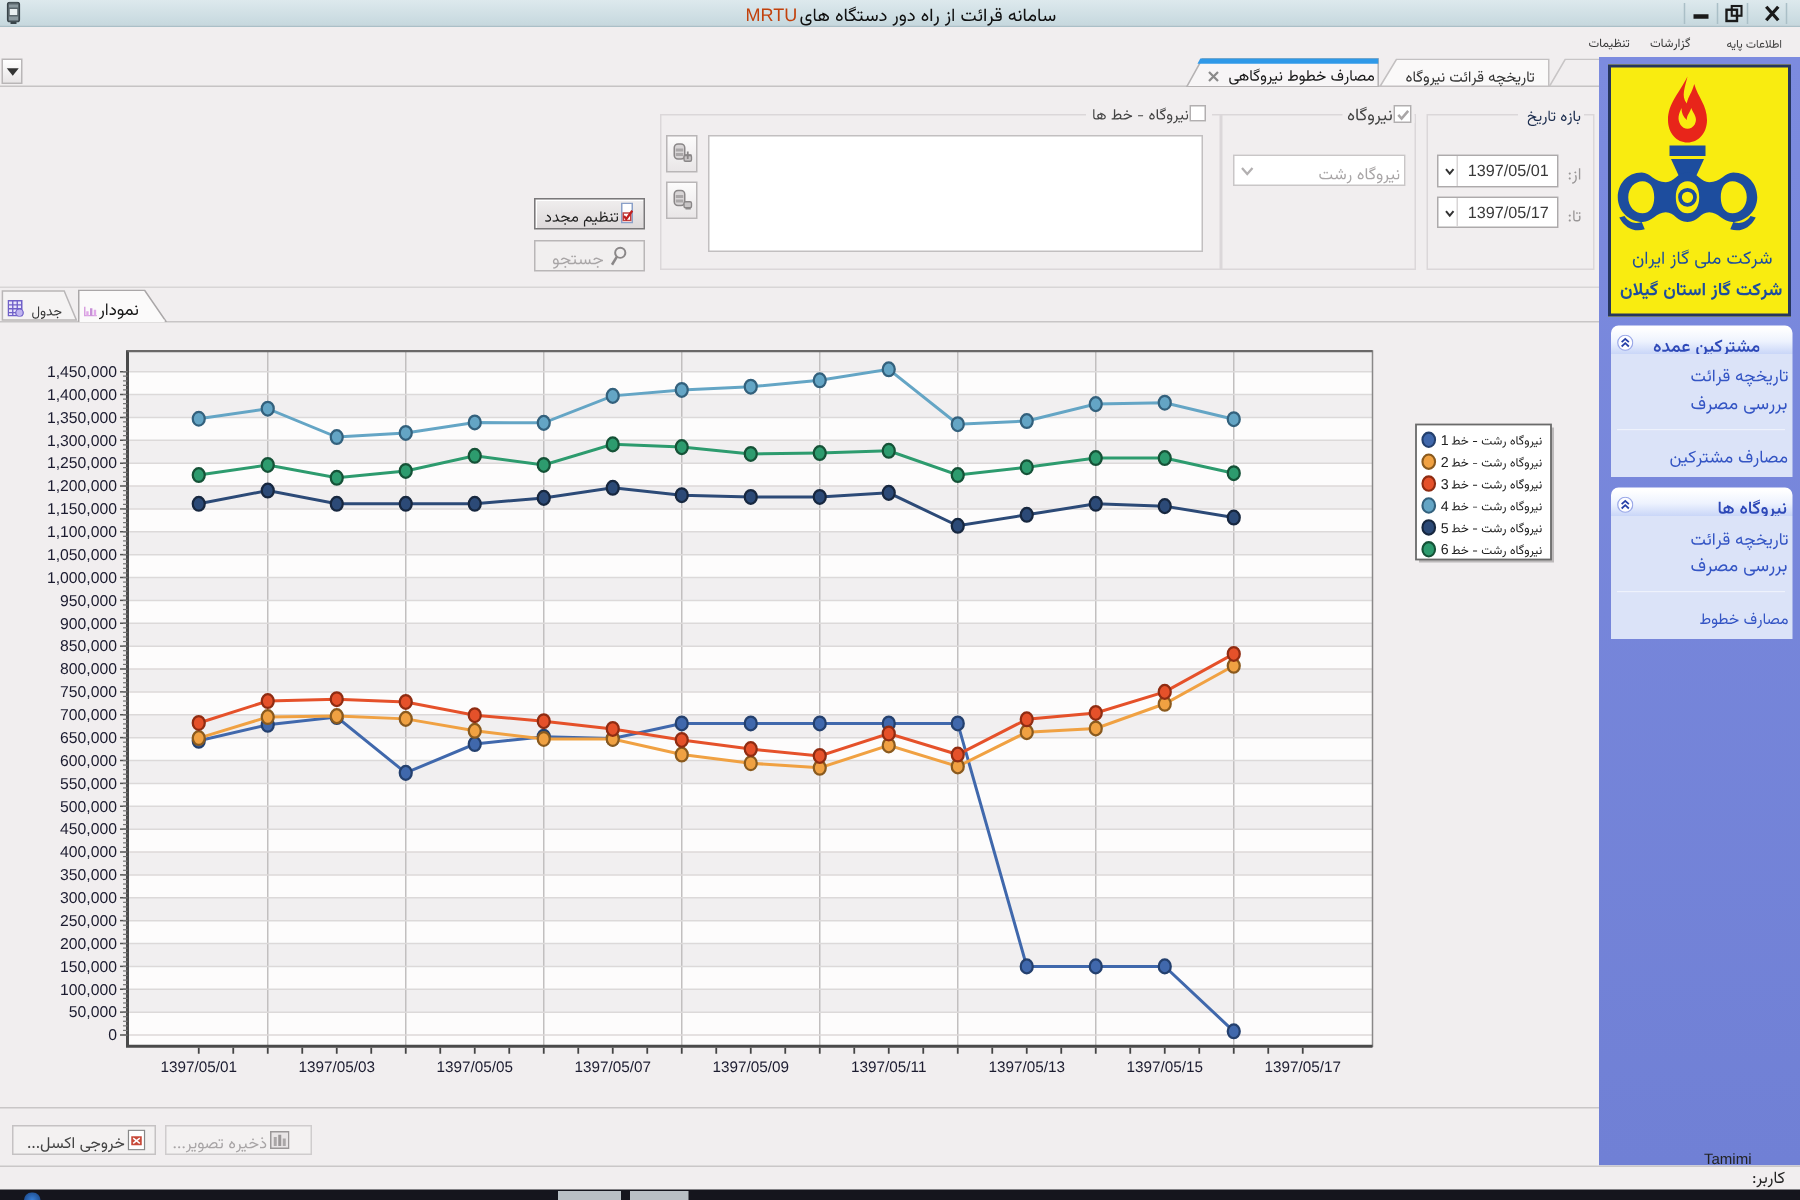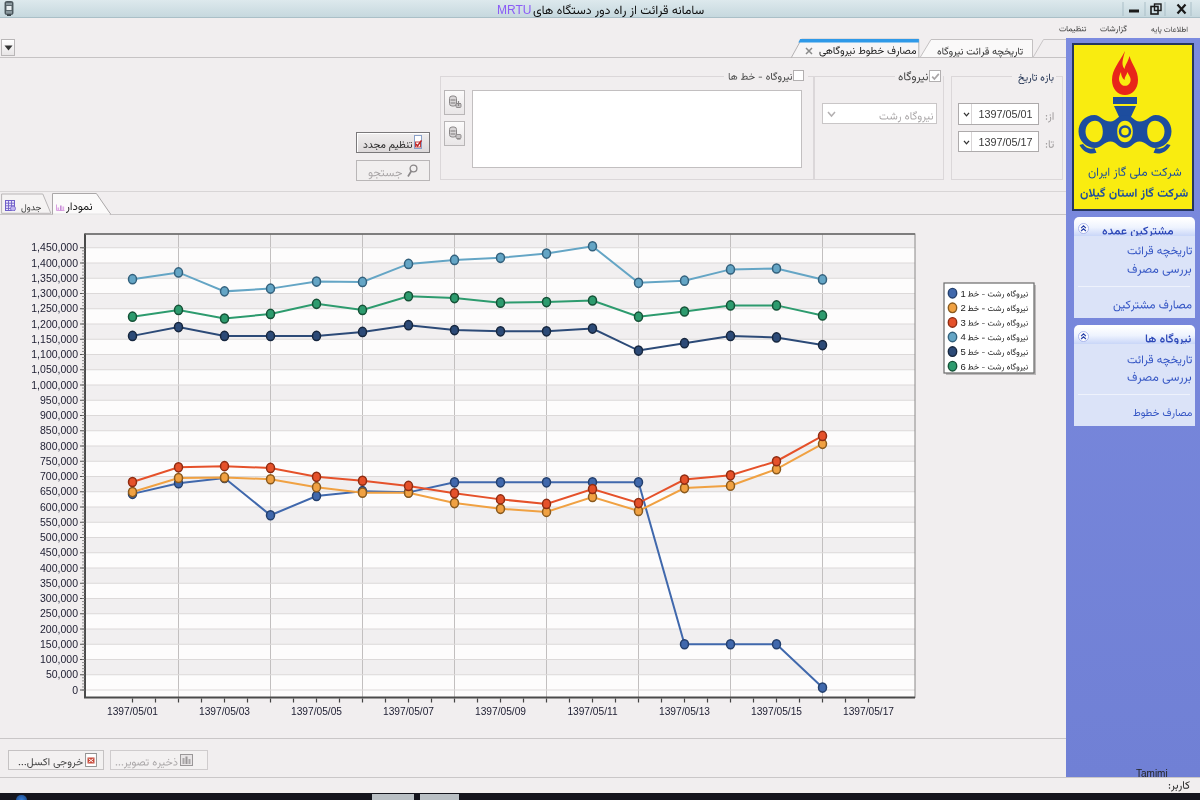--- a/index.html
+++ b/index.html
@@ -6,21 +6,21 @@
 .gb{position:absolute;border:1px solid #dbd7d9}
 </style></head><body>
 <div class="abs" style="left:0;top:0;width:1200px;height:18px;background:linear-gradient(#dde9ed,#c6d8de);border-bottom:1px solid #aabfc7"></div>
 <svg class="abs" style="left:3px;top:1px" width="12" height="16" viewBox="0 0 12 16">
 <rect x="2" y="0.5" width="8" height="13" rx="1.5" fill="#5a666c" stroke="#39444a" stroke-width="0.8"></rect>
 <rect x="3.5" y="5" width="5" height="4" fill="#e8eef0"></rect>
     <rect x="3" y="2" width="6" height="2" fill="#8a989e"></rect>
 <rect x="3" y="10" width="6" height="2.5" fill="#8a989e"></rect>
     <rect x="4" y="13.5" width="4" height="1.5" fill="#39444a"></rect>
   </svg>
-<span class="abs" style="left:497px;top:2.5px;font-size:12px;color:#8b5cf6">MRTU</span>
+<span class="abs" style="left:497px;top:2.5px;font-size:12px;color:#c2410c">MRTU</span>
 <svg style="position:absolute;left:533px;top:-0.5px" width="171.2" height="20.1" viewBox="0 0 171.2 20.1">
     <path transform="translate(0,14.02) scale(0.9750)" d="M169.8 0Q170.3 0 170.7 -0.2Q171.2 -0.4 171.5 -0.9Q171.7 -0.5 172.1 -0.2Q172.5 0 173 0Q173.8 -0 174.2 -0.4Q174.6 -0.7 174.8 -1.3Q175 -1.9 175 -2.5Q175 -3 174.9 -3.5Q174.8 -3.9 174.7 -4.3L173.7 -4Q173.7 -3.9 173.8 -3.6Q173.8 -3.3 173.9 -3Q173.9 -2.7 173.9 -2.4Q173.9 -2 173.8 -1.7Q173.8 -1.5 173.6 -1.3Q173.4 -1.1 173 -1.1Q172.5 -1.1 172.3 -1.5Q172 -1.8 172 -2.3L171.9 -3.6L170.9 -3.4Q170.9 -3.2 170.9 -3Q171 -2.8 171 -2.7Q171 -2.6 171 -2.5Q171 -1.8 170.7 -1.5Q170.5 -1.1 169.9 -1.1Q169.3 -1.1 169 -1.4Q168.8 -1.8 168.7 -2.3L168.6 -3.6L167.6 -3.4Q167.6 -3.2 167.6 -3Q167.6 -2.8 167.7 -2.7Q167.7 -2.6 167.7 -2.5Q167.7 -1.9 167.5 -1.7Q167.3 -1.4 167 -1.2Q166.7 -1.1 166.2 -1.1H165.6V0H166.1Q167 0 167.4 -0.2Q167.9 -0.5 168.1 -0.9Q168.4 -0.5 168.8 -0.2Q169.1 0 169.8 0Z M163.4 -8.4V-2.6Q163.4 -1.2 163.9 -0.6Q164.5 0 165.7 0H165.8V-1.1H165.7Q165 -1.1 164.7 -1.4Q164.4 -1.7 164.4 -2.6V-8.4Z M159.6 -3.3Q160.2 -3.3 160.5 -2.9Q160.8 -2.5 160.8 -1.8Q160.8 -1.4 160.6 -1.2Q160.4 -0.9 159.9 -0.9Q159.7 -0.9 159.5 -1Q159.3 -1.1 159 -1.3Q158.8 -1.4 158.6 -1.5Q158.4 -1.7 158.2 -1.9Q158.4 -2.2 158.6 -2.6Q158.8 -2.9 159.1 -3.1Q159.3 -3.3 159.6 -3.3ZM159.9 0.1Q160.5 0.1 161 -0.1Q161.4 -0.4 161.6 -0.8Q161.8 -1.3 161.8 -1.9Q161.8 -2.6 161.6 -3.2Q161.3 -3.7 160.8 -4Q160.3 -4.4 159.6 -4.4Q159 -4.4 158.6 -4.1Q158.3 -3.9 158 -3.5Q157.7 -3.2 157.5 -2.7Q157.3 -2.3 157.1 -2Q156.9 -1.6 156.6 -1.3Q156.3 -1.1 155.9 -1.1H155.6V0H155.9Q156.4 0 156.7 -0.1Q157 -0.2 157.2 -0.4Q157.5 -0.6 157.7 -0.9Q158.1 -0.6 158.4 -0.3Q158.8 -0.1 159.1 0Q159.5 0.1 159.9 0.1Z M153.4 -8.4V-2.6Q153.4 -1.2 154 -0.6Q154.6 0 155.7 0H155.9V-1.1H155.7Q155.1 -1.1 154.8 -1.4Q154.5 -1.7 154.5 -2.6V-8.4Z M149.8 0Q150.6 0 151 -0.3Q151.5 -0.7 151.7 -1.2Q151.9 -1.8 151.9 -2.5Q151.9 -3 151.8 -3.4Q151.8 -3.9 151.7 -4.4L150.6 -4.1Q150.7 -3.7 150.8 -3.2Q150.8 -2.8 150.8 -2.4Q150.8 -1.8 150.6 -1.5Q150.4 -1.1 149.8 -1.1H148.8V0ZM150.6 -7.2 149.7 -6.3 150.6 -5.4 151.4 -6.3Z M148.8 0H149.1V-1.1H148.9Q148.3 -1.1 148.1 -1.4Q147.8 -1.6 147.7 -2.2L147.2 -5.9L146.2 -5.7L146.2 -5.4Q145.4 -5.2 144.8 -4.9Q144.2 -4.6 143.8 -4.2Q143.4 -3.9 143.2 -3.5Q143.1 -3.1 143.1 -2.6Q143.1 -1.8 143.7 -1.3Q144.2 -0.8 145.1 -0.8Q145.6 -0.8 146 -1Q146.5 -1.2 146.8 -1.6Q146.9 -1.1 147.2 -0.7Q147.4 -0.4 147.8 -0.2Q148.2 0 148.8 0ZM146.6 -3.1Q146.6 -2.7 146.4 -2.4Q146.2 -2.2 145.8 -2Q145.5 -1.9 145.1 -1.9Q144.7 -1.9 144.4 -2.1Q144.1 -2.3 144.1 -2.7Q144.1 -2.9 144.3 -3.2Q144.4 -3.4 144.7 -3.6Q144.9 -3.8 145.4 -4Q145.8 -4.2 146.4 -4.4L146.5 -3.4Q146.5 -3.3 146.6 -3.2Q146.6 -3.2 146.6 -3.1Z M136.9 -9.1 136.1 -8.2 136.9 -7.3 137.8 -8.2ZM134.9 -9.1 134 -8.2 134.9 -7.3 135.7 -8.2ZM136.2 -3.2Q135.6 -3.2 135.3 -3.4Q135 -3.5 135 -3.9Q135 -4.2 135.1 -4.6Q135.2 -4.9 135.4 -5.1Q135.7 -5.4 136.1 -5.4Q136.4 -5.4 136.6 -5.2Q136.8 -5 137 -4.7Q137.1 -4.4 137.2 -4.1Q137.3 -3.8 137.3 -3.4Q137 -3.4 136.7 -3.3Q136.5 -3.2 136.2 -3.2ZM135.4 -1.1H133.1V0H135.4Q136.2 0 136.8 -0.1Q137.3 -0.2 137.7 -0.5Q138 -0.8 138.2 -1.3Q138.3 -1.9 138.3 -2.8Q138.3 -3.5 138.2 -4.2Q138.1 -4.8 137.8 -5.3Q137.5 -5.8 137.1 -6.1Q136.7 -6.4 136.1 -6.4Q135.4 -6.4 135 -6.1Q134.5 -5.7 134.3 -5.1Q134 -4.5 134 -3.9Q134 -3.1 134.6 -2.6Q135.1 -2.2 136.1 -2.2Q136.5 -2.2 136.8 -2.2Q137.1 -2.3 137.4 -2.4Q137.4 -1.8 137.2 -1.5Q137 -1.3 136.6 -1.2Q136.1 -1.1 135.4 -1.1Z M133.2 0H133.4V-1.1H133.1Q132.7 -1.1 132.4 -1.3Q132.1 -1.5 132 -2.1L131.6 -3.3L130.6 -3Q130.8 -2.4 130.9 -1.8Q131 -1.3 131 -0.7Q131 0 130.8 0.6Q130.5 1.2 129.9 1.7Q129.3 2.1 128.3 2.3L128.7 3.3Q129.9 3.1 130.6 2.5Q131.3 1.9 131.6 1.2Q132 0.4 132.1 -0.4Q132.2 -0.2 132.5 -0.1Q132.8 0 133.2 0Z M127.5 -8.4H126.4V-0H127.5Z M121.5 -1.1V0H122V-1.1ZM123 -5.8 122.4 -5.5 122.4 -4.9 124.8 -5.8 124.7 -6.4 123.9 -6.1Q123.9 -6.1 123.9 -6.1Q123.8 -6.1 123.8 -6.1Q123.5 -6.1 123.3 -6.3Q123.1 -6.4 123.1 -6.6Q123.1 -6.9 123.3 -7.1Q123.5 -7.2 123.8 -7.2Q124 -7.2 124.1 -7.2Q124.3 -7.2 124.5 -7.1L124.5 -7.7Q124.3 -7.8 124.1 -7.9Q123.9 -7.9 123.7 -7.9Q123.3 -7.9 122.9 -7.6Q122.5 -7.2 122.5 -6.7Q122.5 -6.3 122.7 -6.1Q122.8 -5.9 123 -5.8ZM122.8 0Q123.6 0 124 -0.3Q124.5 -0.7 124.7 -1.2Q124.9 -1.8 124.9 -2.5Q124.9 -3 124.8 -3.4Q124.8 -3.9 124.7 -4.4L123.6 -4.1Q123.7 -3.7 123.8 -3.2Q123.9 -2.8 123.9 -2.4Q123.9 -1.8 123.6 -1.5Q123.4 -1.1 122.8 -1.1H121.8V0Z M116.6 -6 115.8 -5.1 116.6 -4.3 117.5 -5.1ZM114.6 -6 113.8 -5.1 114.6 -4.3 115.5 -5.1ZM119.3 -3.6Q119.3 -3.4 119.4 -3.1Q119.4 -2.8 119.4 -2.5Q119.4 -2 119 -1.7Q118.6 -1.4 118 -1.2Q117.3 -1.1 116.3 -1.1H115.3Q114.4 -1.1 113.7 -1.2Q113.1 -1.3 112.6 -1.5Q112.2 -1.6 112 -2Q111.7 -2.3 111.7 -2.9Q111.7 -3.1 111.8 -3.4Q111.9 -3.8 112 -4L111 -4.4Q110.9 -4 110.8 -3.6Q110.7 -3.2 110.7 -2.8Q110.7 -2 111 -1.5Q111.2 -0.9 111.8 -0.6Q112.4 -0.3 113.3 -0.1Q114.1 0 115.3 0H116.3Q117.7 0 118.5 -0.3Q119.3 -0.5 119.8 -1.1Q120.1 -0.5 120.5 -0.3Q121 0 121.7 0H121.8V-1.1H121.7Q121.1 -1.1 120.8 -1.4Q120.5 -1.7 120.4 -2.3L120.3 -3.7Z M105.6 -8.4H104.6V-0H105.6Z M101.9 -6.3 101 -5.4 101.9 -4.5 102.8 -5.4ZM99.7 3.3Q100.8 3.1 101.6 2.5Q102.3 1.8 102.7 1Q103.1 0.1 103.1 -0.9Q103.1 -1.5 102.9 -2.1Q102.8 -2.7 102.6 -3.3L101.6 -3Q101.8 -2.4 101.9 -1.8Q102 -1.3 102 -0.7Q102 0 101.8 0.6Q101.5 1.2 100.9 1.7Q100.3 2.1 99.3 2.3Z M91.9 3.3Q93.1 3.1 93.8 2.5Q94.6 1.8 94.9 1Q95.3 0.1 95.3 -0.9Q95.3 -1.5 95.2 -2.1Q95 -2.7 94.8 -3.3L93.8 -3Q94 -2.4 94.1 -1.8Q94.2 -1.3 94.2 -0.7Q94.2 0 94 0.6Q93.7 1.2 93.1 1.7Q92.5 2.1 91.5 2.3Z M90.7 -8.4H89.6V-0H90.7Z M87.1 -2.1Q87.1 -1.6 86.8 -1.4Q86.5 -1.1 85.8 -1.1Q85.1 -1.1 84.8 -1.4Q84.5 -1.6 84.5 -2Q84.5 -2.3 84.7 -2.6Q84.8 -2.9 85.1 -3.2Q85.4 -3.5 85.7 -3.8Q86 -3.6 86.4 -3.3Q86.7 -3 86.9 -2.7Q87.1 -2.4 87.1 -2.1ZM85 -4.5Q84.2 -3.8 83.9 -3.2Q83.5 -2.6 83.5 -1.9Q83.5 -1.1 84.1 -0.5Q84.7 -0 85.8 -0Q86.5 -0 87 -0.3Q87.5 -0.5 87.8 -1Q88.1 -1.4 88.1 -2.1Q88.1 -2.5 87.9 -2.9Q87.7 -3.3 87.3 -3.8Q87 -4.2 86.5 -4.6Q86 -5.1 85.4 -5.6L84.7 -4.7Z M75.4 -1.1Q75.1 -1.1 74.8 -1.1Q74.4 -1.2 74 -1.3V-0.2Q74.3 -0.1 74.7 -0Q75.1 -0 75.5 -0Q76.6 -0 77.4 -0.3Q78.1 -0.5 78.4 -1Q78.8 -1.6 78.8 -2.3Q78.8 -2.8 78.6 -3.3Q78.4 -3.7 78 -4.2Q77.6 -4.6 77.1 -5Q76.5 -5.5 75.7 -5.9L75.2 -4.9Q76.1 -4.4 76.7 -4Q77.2 -3.5 77.5 -3.1Q77.7 -2.7 77.7 -2.3Q77.7 -1.9 77.5 -1.6Q77.2 -1.4 76.7 -1.2Q76.2 -1.1 75.4 -1.1Z M72.8 -1Q72.8 -1.7 72.7 -2.3Q72.5 -2.9 72.2 -3.4Q72 -3.9 71.5 -4.2Q71.1 -4.5 70.5 -4.5Q70 -4.5 69.6 -4.2Q69.3 -4 69 -3.6Q68.7 -3.2 68.6 -2.8Q68.5 -2.3 68.5 -1.9Q68.5 -0.9 69 -0.5Q69.6 0 70.7 0Q70.9 0 71.2 -0Q71.5 -0.1 71.8 -0.2Q71.7 0.5 71.3 1Q70.8 1.4 70.2 1.8Q69.5 2.1 68.5 2.3L68.9 3.3Q70.2 3 71.1 2.5Q71.9 1.9 72.4 1Q72.8 0.1 72.8 -1ZM70.7 -1.1Q70.1 -1.1 69.8 -1.3Q69.5 -1.5 69.5 -1.9Q69.5 -2.2 69.6 -2.5Q69.7 -2.9 69.9 -3.1Q70.1 -3.4 70.5 -3.4Q70.8 -3.4 71 -3.2Q71.2 -3.1 71.4 -2.8Q71.6 -2.5 71.7 -2.2Q71.8 -1.8 71.8 -1.2Q71.5 -1.2 71.2 -1.1Q71 -1.1 70.7 -1.1Z M63.9 3.3Q65 3.1 65.8 2.5Q66.5 1.8 66.9 1Q67.2 0.1 67.2 -0.9Q67.2 -1.5 67.1 -2.1Q67 -2.7 66.8 -3.3L65.8 -3Q66 -2.4 66.1 -1.8Q66.2 -1.3 66.2 -0.7Q66.2 0 65.9 0.6Q65.7 1.2 65.1 1.7Q64.5 2.1 63.5 2.3Z M56.1 -1.1Q55.8 -1.1 55.4 -1.1Q55.1 -1.2 54.7 -1.3V-0.2Q55 -0.1 55.4 -0Q55.8 -0 56.2 -0Q57.3 -0 58 -0.3Q58.8 -0.5 59.1 -1Q59.5 -1.6 59.5 -2.3Q59.5 -2.8 59.3 -3.3Q59.1 -3.7 58.7 -4.2Q58.3 -4.6 57.7 -5Q57.2 -5.5 56.4 -5.9L55.9 -4.9Q56.8 -4.4 57.4 -4Q57.9 -3.5 58.2 -3.1Q58.4 -2.7 58.4 -2.3Q58.4 -1.9 58.2 -1.6Q57.9 -1.4 57.4 -1.2Q56.9 -1.1 56.1 -1.1Z M48.4 0Q48.9 0 49.3 -0.2Q49.7 -0.4 50 -0.9Q50.3 -0.5 50.6 -0.2Q51 0 51.6 0Q52.3 -0 52.7 -0.4Q53.1 -0.7 53.3 -1.3Q53.5 -1.9 53.5 -2.5Q53.5 -3 53.4 -3.5Q53.4 -3.9 53.2 -4.3L52.2 -4Q52.2 -3.9 52.3 -3.6Q52.4 -3.3 52.4 -3Q52.4 -2.7 52.4 -2.4Q52.4 -2 52.4 -1.7Q52.3 -1.5 52.1 -1.3Q51.9 -1.1 51.6 -1.1Q51 -1.1 50.8 -1.5Q50.6 -1.8 50.5 -2.3L50.4 -3.6L49.4 -3.4Q49.5 -3.2 49.5 -3Q49.5 -2.8 49.5 -2.7Q49.5 -2.6 49.5 -2.5Q49.5 -1.8 49.3 -1.5Q49 -1.1 48.4 -1.1Q47.8 -1.1 47.6 -1.4Q47.3 -1.8 47.2 -2.3L47.1 -3.6L46.1 -3.4Q46.2 -3.2 46.2 -3Q46.2 -2.8 46.2 -2.7Q46.2 -2.6 46.2 -2.5Q46.2 -1.9 46 -1.7Q45.9 -1.4 45.5 -1.2Q45.2 -1.1 44.7 -1.1H44.1V0H44.7Q45.5 0 45.9 -0.2Q46.4 -0.5 46.7 -0.9Q46.9 -0.5 47.3 -0.2Q47.7 0 48.4 0Z M39.6 -1.1V0H40.1V-1.1ZM42.3 -6.6 41.5 -5.8 42.3 -4.9 43.2 -5.8ZM40.3 -6.6 39.4 -5.8 40.3 -4.9 41.1 -5.8ZM41.9 -3.6Q41.9 -3.3 41.9 -3.1Q41.9 -2.8 41.9 -2.5Q41.9 -1.8 41.6 -1.5Q41.3 -1.1 40.5 -1.1H39.9V0H40.5Q41.1 0 41.6 -0.2Q42.1 -0.5 42.5 -0.9Q42.6 -0.6 42.9 -0.4Q43.1 -0.2 43.4 -0.1Q43.8 0 44.2 0H44.4V-1.1H44.2Q43.8 -1.1 43.6 -1.2Q43.3 -1.4 43.2 -1.6Q43 -1.9 43 -2.3L42.9 -3.7Z M33.9 -7.4 38.5 -9.3V-9.9L33.9 -8.1ZM34.7 -5.9 38.6 -7.5V-8.6L34.2 -6.8Q33.9 -6.7 33.7 -6.4Q33.6 -6.2 33.6 -6Q33.6 -5.7 33.7 -5.5Q33.8 -5.3 34 -5.2Q34.4 -4.9 34.8 -4.6Q35.2 -4.3 35.6 -4Q35.9 -3.7 36.3 -3.4Q36.6 -3.1 36.8 -2.8Q36.9 -2.5 36.9 -2.2Q36.9 -1.7 36.7 -1.5Q36.5 -1.3 36 -1.2Q35.5 -1.1 34.7 -1.1H33.2V0H34.7Q35.6 0 36.2 -0.1Q36.8 -0.3 37.1 -0.5Q37.5 -0.7 37.7 -1.1Q38.1 -0.5 38.6 -0.3Q39 0 39.7 0H39.9V-1.1H39.7Q39.3 -1.1 39 -1.3Q38.7 -1.4 38.5 -1.8Q38.2 -2.1 38 -2.6Q37.8 -3.1 37.6 -3.4Q37.3 -3.8 37 -4.1Q36.7 -4.5 36.3 -4.8Q35.9 -5.1 35.5 -5.3Q35.1 -5.6 34.7 -5.9Z M31 -8.4V-2.6Q31 -1.2 31.6 -0.6Q32.2 0 33.3 0H33.5V-1.1H33.3Q32.7 -1.1 32.4 -1.4Q32.1 -1.7 32.1 -2.6V-8.4Z M28.5 -2.1Q28.5 -1.6 28.2 -1.4Q27.9 -1.1 27.2 -1.1Q26.5 -1.1 26.2 -1.4Q25.9 -1.6 25.9 -2Q25.9 -2.3 26.1 -2.6Q26.2 -2.9 26.5 -3.2Q26.7 -3.5 27.1 -3.8Q27.4 -3.6 27.7 -3.3Q28 -3 28.3 -2.7Q28.5 -2.4 28.5 -2.1ZM26.4 -4.5Q25.6 -3.8 25.3 -3.2Q24.9 -2.6 24.9 -1.9Q24.9 -1.1 25.5 -0.5Q26.1 -0 27.2 -0Q27.9 -0 28.4 -0.3Q28.9 -0.5 29.2 -1Q29.5 -1.4 29.5 -2.1Q29.5 -2.5 29.3 -2.9Q29.1 -3.3 28.7 -3.8Q28.4 -4.2 27.9 -4.6Q27.4 -5.1 26.8 -5.6L26.1 -4.7Z M14.1 -2.8Q14.1 -3.3 14.5 -3.6Q14.8 -3.9 15.3 -3.9Q15.6 -3.9 15.9 -3.7Q16.1 -3.6 16.3 -3.4Q16.4 -3.1 16.4 -2.8Q16.4 -2.5 16.3 -2.3Q16.2 -2 15.9 -1.8Q15.7 -1.6 15.3 -1.5Q14.9 -1.6 14.7 -1.9Q14.4 -2.1 14.3 -2.3Q14.1 -2.6 14.1 -2.8ZM15.4 -5Q15.9 -4.7 16.5 -4.4Q17 -4.1 17.5 -3.8Q18 -3.6 18.3 -3.3Q18.7 -3 18.9 -2.7Q19.1 -2.5 19.1 -2.2Q19.1 -1.6 18.7 -1.4Q18.3 -1.1 17.6 -1.1Q17.4 -1.1 17 -1.1Q16.7 -1.1 16.5 -1.2Q16.7 -1.4 16.9 -1.7Q17.1 -1.9 17.2 -2.2Q17.4 -2.5 17.4 -2.9Q17.4 -3.4 17.1 -3.8Q16.8 -4.3 16.3 -4.6Q15.8 -4.8 15.3 -4.8Q14.7 -4.8 14.2 -4.6Q13.7 -4.3 13.4 -3.9Q13.1 -3.4 13.1 -2.8Q13.1 -2.5 13.2 -2.2Q13.3 -1.9 13.4 -1.7Q13.6 -1.4 13.9 -1.2Q13.5 -1.1 13.2 -1.1Q12.9 -1.1 12.5 -1.1H12V0H12.6Q13.2 0 14 -0.1Q14.7 -0.3 15.2 -0.5Q15.5 -0.4 15.9 -0.3Q16.3 -0.2 16.8 -0.1Q17.3 -0.1 17.7 -0.1Q18.8 -0.1 19.5 -0.6Q20.2 -1.2 20.2 -2.2Q20.2 -2.7 19.9 -3.1Q19.6 -3.5 19.1 -3.9Q18.6 -4.4 17.8 -4.9Q16.9 -5.3 15.8 -5.9Z M9.8 -8.4V-2.6Q9.8 -1.2 10.3 -0.6Q10.9 0 12.1 0H12.2V-1.1H12.1Q11.4 -1.1 11.1 -1.4Q10.8 -1.7 10.8 -2.6V-8.4Z M4.2 3.1Q5.2 3.1 5.9 2.9Q6.7 2.6 7.2 2.3Q7.7 1.9 8 1.4Q8.2 1 8.2 0.5Q8.2 -0 8.1 -0.4Q8 -0.7 7.6 -1Q7.3 -1.2 6.8 -1.2H5.7Q5.4 -1.2 5.3 -1.3Q5.1 -1.4 5.1 -1.7Q5.1 -2.2 5.3 -2.7Q5.5 -3.1 5.9 -3.3Q6.3 -3.6 6.8 -3.6Q7.1 -3.6 7.3 -3.5Q7.6 -3.5 7.8 -3.3L8.2 -4.3Q7.8 -4.5 7.5 -4.6Q7.1 -4.7 6.8 -4.7Q6.2 -4.7 5.7 -4.4Q5.2 -4.2 4.8 -3.8Q4.5 -3.4 4.3 -2.8Q4.1 -2.3 4.1 -1.7Q4.1 -1.3 4.2 -1Q4.2 -0.7 4.4 -0.5Q4.6 -0.3 4.9 -0.2Q5.3 -0.1 5.7 -0.1H6.7Q7 -0.1 7.1 0.1Q7.2 0.3 7.2 0.5Q7.2 0.8 7 1Q6.8 1.3 6.4 1.5Q6 1.7 5.4 1.9Q4.9 2 4.2 2Q3.2 2 2.7 1.7Q2.1 1.3 1.9 0.8Q1.7 0.3 1.7 -0.4Q1.7 -1 1.8 -1.6Q1.9 -2.1 2.1 -2.7L1.1 -3.1Q0.9 -2.5 0.7 -1.8Q0.6 -1.1 0.6 -0.4Q0.6 0.5 1 1.3Q1.3 2.1 2.1 2.6Q2.9 3.1 4.2 3.1Z" fill="#111"></path>
   </svg>
 <svg class="abs" style="left:1118px;top:0" width="76" height="18" viewBox="0 0 76 18">
 <line x1="5" y1="2" x2="5" y2="16" stroke="#aabfc7" stroke-width="1"></line>
 <line x1="27" y1="2" x2="27" y2="16" stroke="#aabfc7" stroke-width="1"></line>
 <line x1="47" y1="2" x2="47" y2="16" stroke="#aabfc7" stroke-width="1"></line>
 <line x1="73" y1="2" x2="73" y2="16" stroke="#aabfc7" stroke-width="1"></line>
 <rect x="11" y="9.5" width="10" height="3" fill="#1a1a1a"></rect>
 <rect x="33" y="6.5" width="7" height="7.5" fill="none" stroke="#1a1a1a" stroke-width="1.6"></rect>

